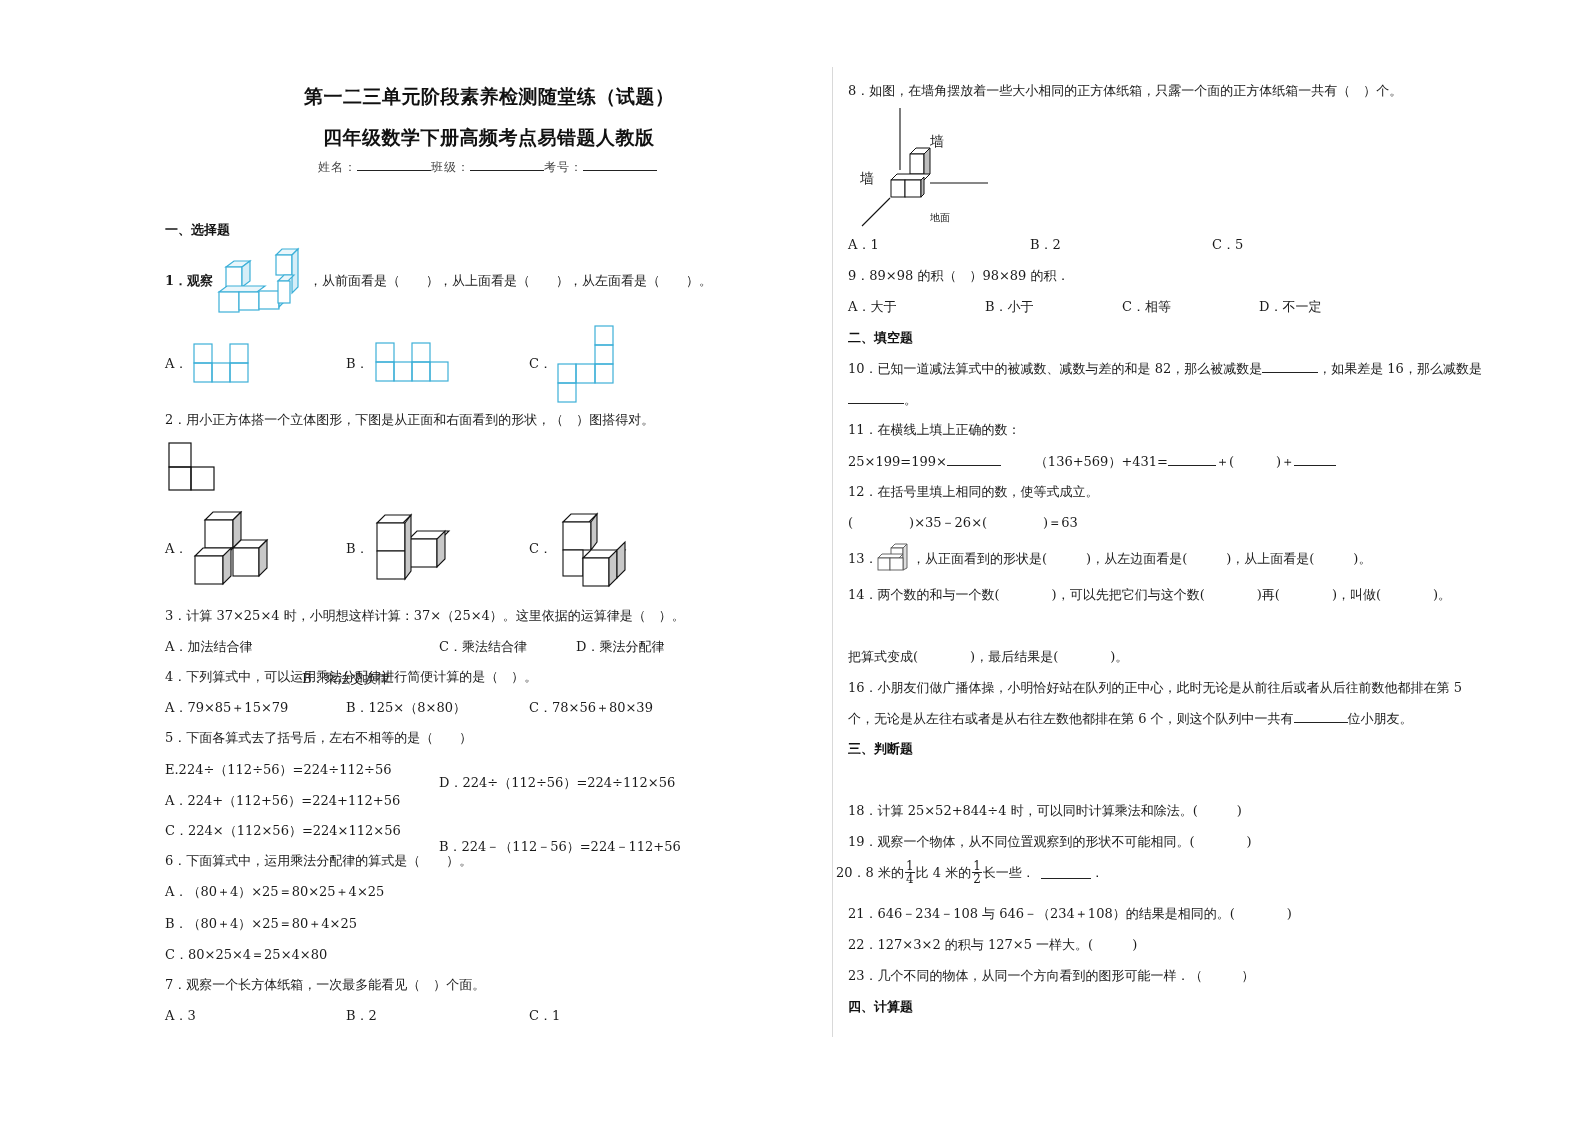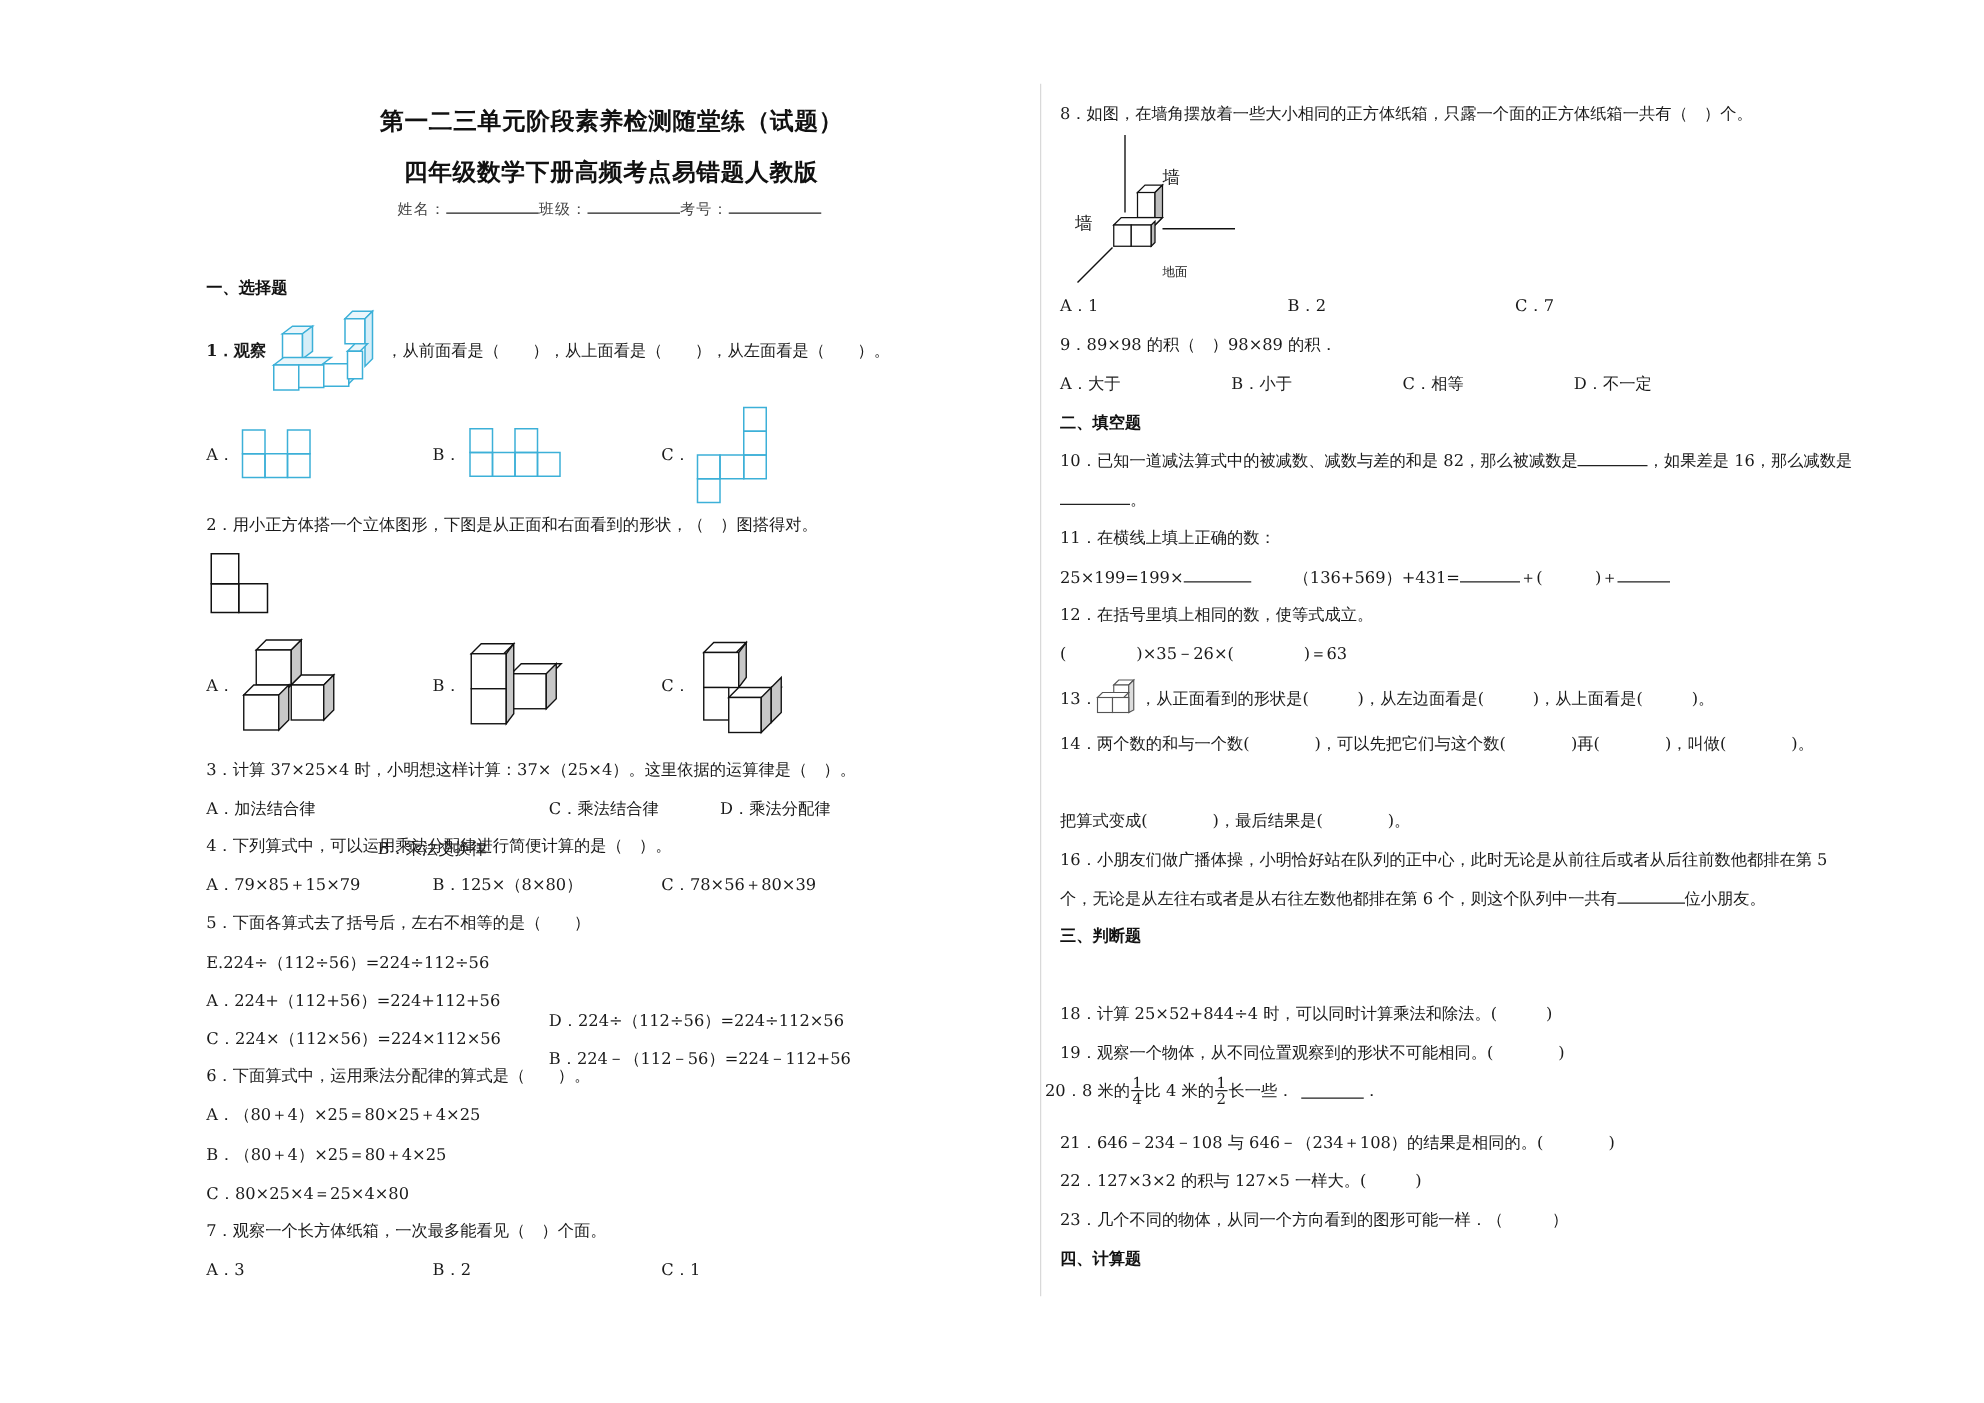--- a/index.html
+++ b/index.html
@@ -148,21 +148,21 @@
   <div class="abs q" style="left:165px;top:668px;">4．下列算式中，可以运用乘法分配律进行简便计算的是（　）。</div>
   <div class="abs opt" style="left:165px;top:699px;">A．79×85＋15×79</div>
   <div class="abs opt" style="left:346px;top:699px;">B．125×（8×80）</div>
   <div class="abs opt" style="left:529px;top:699px;">C．78×56＋80×39</div>
 
   <div class="abs q" style="left:165px;top:729px;">5．下面各算式去了括号后，左右不相等的是（　　）</div>
   <div class="abs opt" style="left:165px;top:761px;">E.224÷（112÷56）=224÷112÷56</div>
   <div class="abs opt" style="left:165px;top:792px;">A．224+（112+56）=224+112+56</div>
   <div class="abs opt" style="left:439px;top:838px;">B．224－（112－56）=224－112+56</div>
   <div class="abs opt" style="left:165px;top:822px;">C．224×（112×56）=224×112×56</div>
-  <div class="abs opt" style="left:439px;top:808px;">D．224÷（112÷56）=224÷112×56</div>
+  <div class="abs opt" style="left:439px;top:774px;">D．224÷（112÷56）=224÷112×56</div>
 
   <div class="abs q" style="left:165px;top:852px;">6．下面算式中，运用乘法分配律的算式是（　　）。</div>
   <div class="abs opt" style="left:165px;top:883px;">A．（80＋4）×25＝80×25＋4×25</div>
   <div class="abs opt" style="left:165px;top:915px;">B．（80＋4）×25＝80＋4×25</div>
   <div class="abs opt" style="left:165px;top:946px;">C．80×25×4＝25×4×80</div>
 
   <div class="abs q" style="left:165px;top:976px;">7．观察一个长方体纸箱，一次最多能看见（　）个面。</div>
   <div class="abs opt" style="left:165px;top:1007px;">A．3</div>
   <div class="abs opt" style="left:346px;top:1007px;">B．2</div>
   <div class="abs opt" style="left:529px;top:1007px;">C．1</div>
@@ -184,21 +184,21 @@
       <rect x="31" y="72" width="14" height="17" fill="#fff"></rect>
       <rect x="45" y="72" width="16" height="17" fill="#fff"></rect>
       <polygon points="61,72 64,69 64,86 61,89" fill="#bdbdbd"></polygon>
     </g>
   </svg>
   <div class="abs q" style="left:930px;top:133px;font-size:14px;">墙</div>
   <div class="abs q" style="left:860px;top:170px;font-size:14px;">墙</div>
   <div class="abs q" style="left:930px;top:199px;font-size:10px;margin-top:12px;">地面</div>
   <div class="abs opt" style="left:848px;top:236px;">A．1</div>
   <div class="abs opt" style="left:1030px;top:236px;">B．2</div>
-  <div class="abs opt" style="left:1212px;top:236px;">C．7</div>
+  <div class="abs opt" style="left:1212px;top:236px;">C．5</div>
 
   <div class="abs q" style="left:848px;top:267px;">9．89×98 的积（　）98×89 的积．</div>
   <div class="abs opt" style="left:848px;top:298px;">A．大于</div>
   <div class="abs opt" style="left:985px;top:298px;">B．小于</div>
   <div class="abs opt" style="left:1122px;top:298px;">C．相等</div>
   <div class="abs opt" style="left:1259px;top:298px;">D．不一定</div>
 
   <div class="abs sec" style="left:848px;top:329px;">二、填空题</div>
 
   <div class="abs q" style="left:848px;top:360px;">

